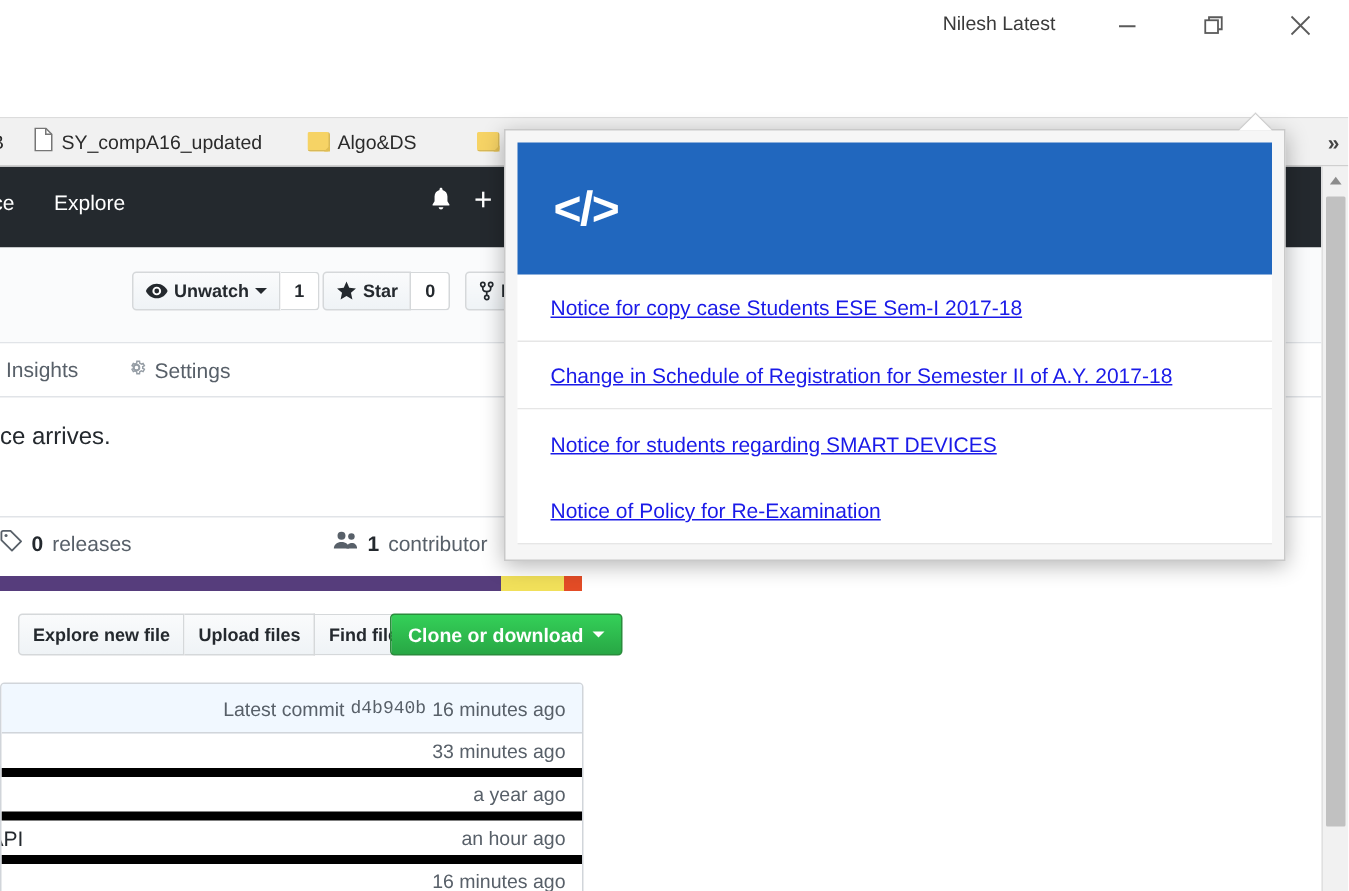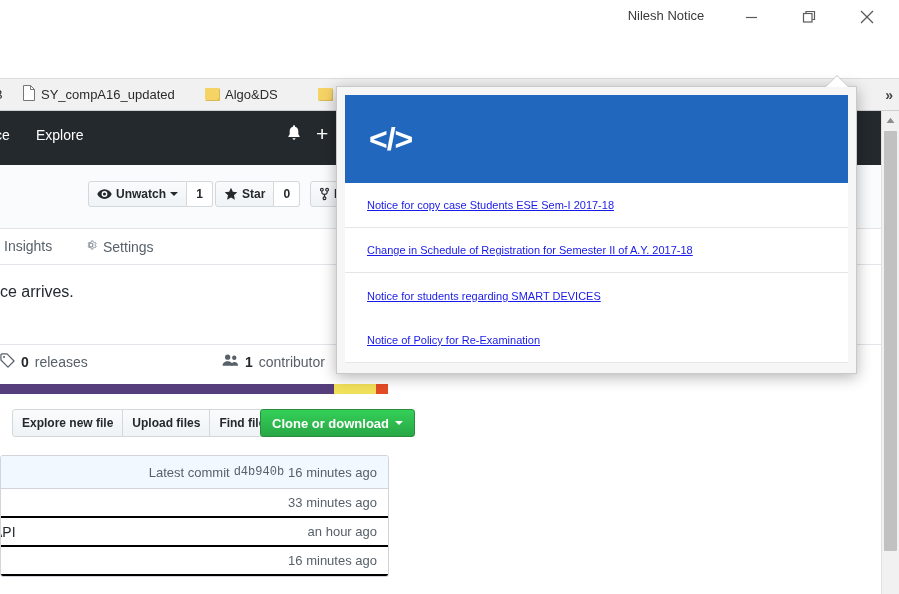--- a/index.html
+++ b/index.html
@@ -357,21 +357,21 @@
     gap: 4px;
     box-sizing: border-box;
   }
   .ft-head .sha {
     font-family: "Liberation Mono", monospace;
     font-size: 12px;
     color: #586069;
   }
   .ft-row {
     height: 29px;
-    border-bottom: 2px solid #000000;
+    border-bottom: 6px solid #000000;
     display: flex;
     align-items: center;
     justify-content: space-between;
     padding: 0 11px 0 0;
     font-size: 13px;
     color: #586069;
     box-sizing: border-box;
   }
   .ft-row .fname {
     font-size: 14px;
@@ -457,34 +457,34 @@
     height: 45px;
     display: flex;
     align-items: center;
     padding-left: 22px;
     margin-top: 0px;
     border-bottom: 1px solid #e6e6e6;
     box-sizing: border-box;
   }
   .notice-card + .notice-card { margin-top: 0; }
   .notice-link {
-    font-size: 11px;
+    font-size: 14px;
     color: #1a1ae8;
     text-decoration: underline;
     white-space: nowrap;
     cursor: pointer;
   }
 </style>
 </head>
 <body>
 
 <div class="screen">
 
   <div class="titlebar">
-    <div class="window-title">Nilesh Notice</div>
+    <div class="window-title">Nilesh Latest</div>
     <div class="win-btn win-min">
       <svg width="13" height="13" viewBox="0 0 13 13">
           <line x1="1" y1="6.5" x2="12" y2="6.5" stroke="#5a5a5a" stroke-width="1.2"></line>
         </svg>
     </div>
     <div class="win-btn win-max">
       <svg width="15" height="15" viewBox="0 0 15 15">
         <rect x="1.5" y="3.5" width="8.5" height="8.5" fill="none" stroke="#5a5a5a" stroke-width="1.2"></rect>
         <polyline points="4,3.5 4,1.5 12.5,1.5 12.5,9.5 10.2,9.5" fill="none" stroke="#5a5a5a" stroke-width="1.2"></polyline>
       </svg>
@@ -693,20 +693,24 @@
       <div class="ft-head">
         <span>Latest commit</span>
         <span class="sha">d4b940b</span>
         <span>16 minutes ago</span>
       </div>
       <div class="ft-row">
         <span class="fname"></span>
         <span>33 minutes ago</span>
       </div>
       <div class="ft-row">
+        <span class="fname"></span>
+        <span>a year ago</span>
+      </div>
+      <div class="ft-row">
         <span class="fname">API</span>
         <span>an hour ago</span>
       </div>
       <div class="ft-row">
         <span class="fname"></span>
         <span>16 minutes ago</span>
       </div>
     </div>
   </div>
 

